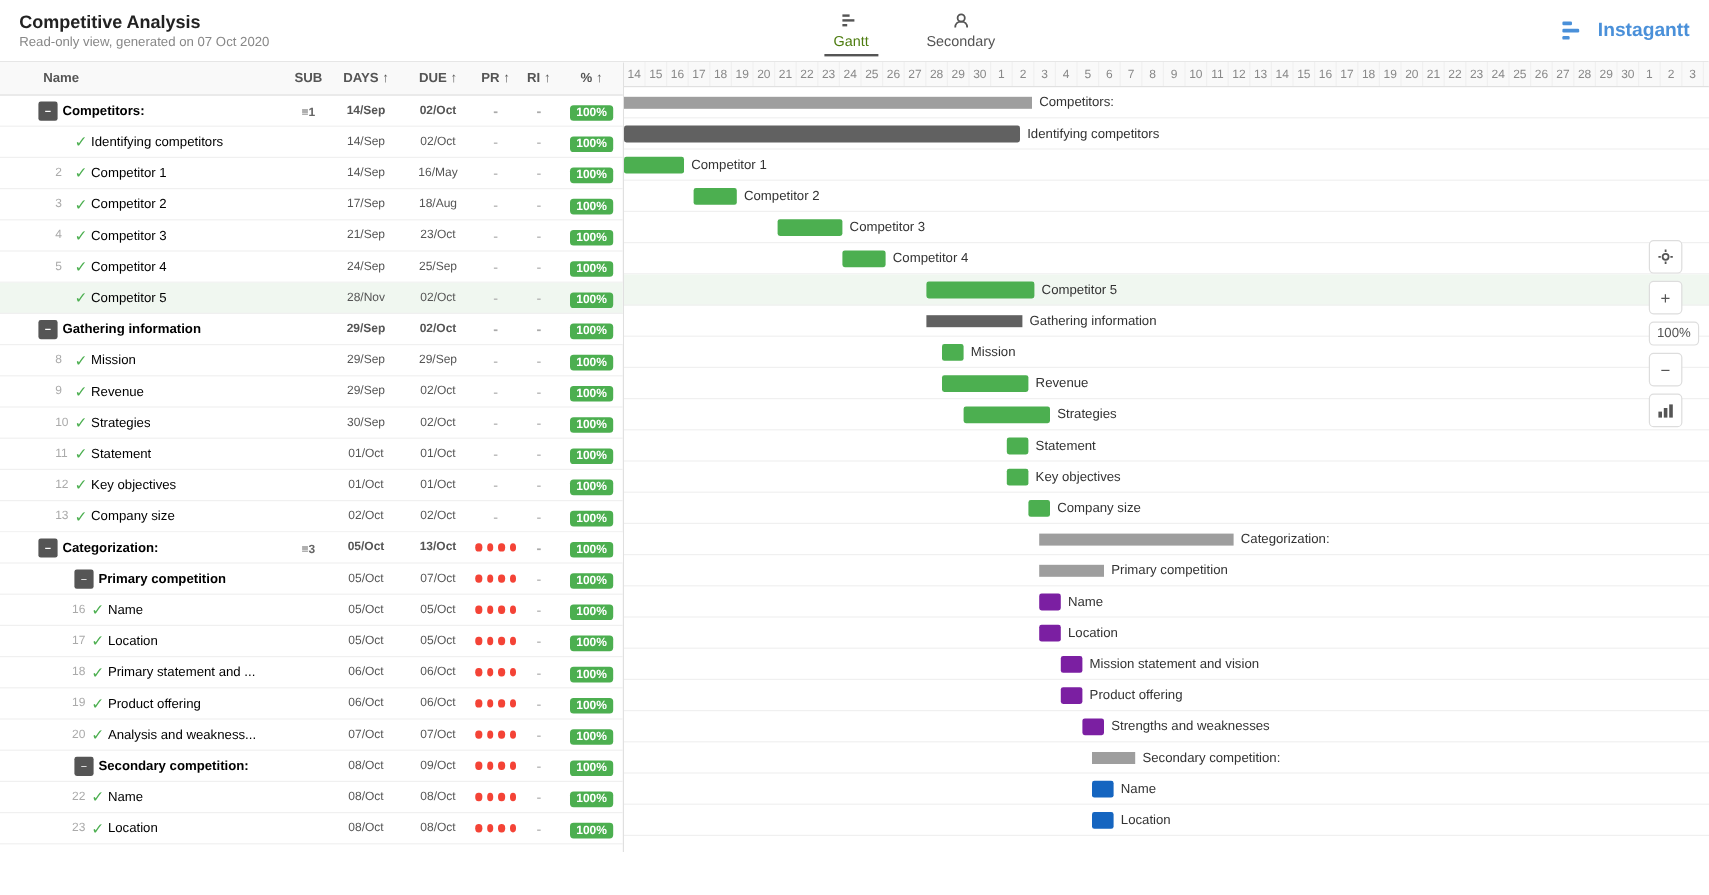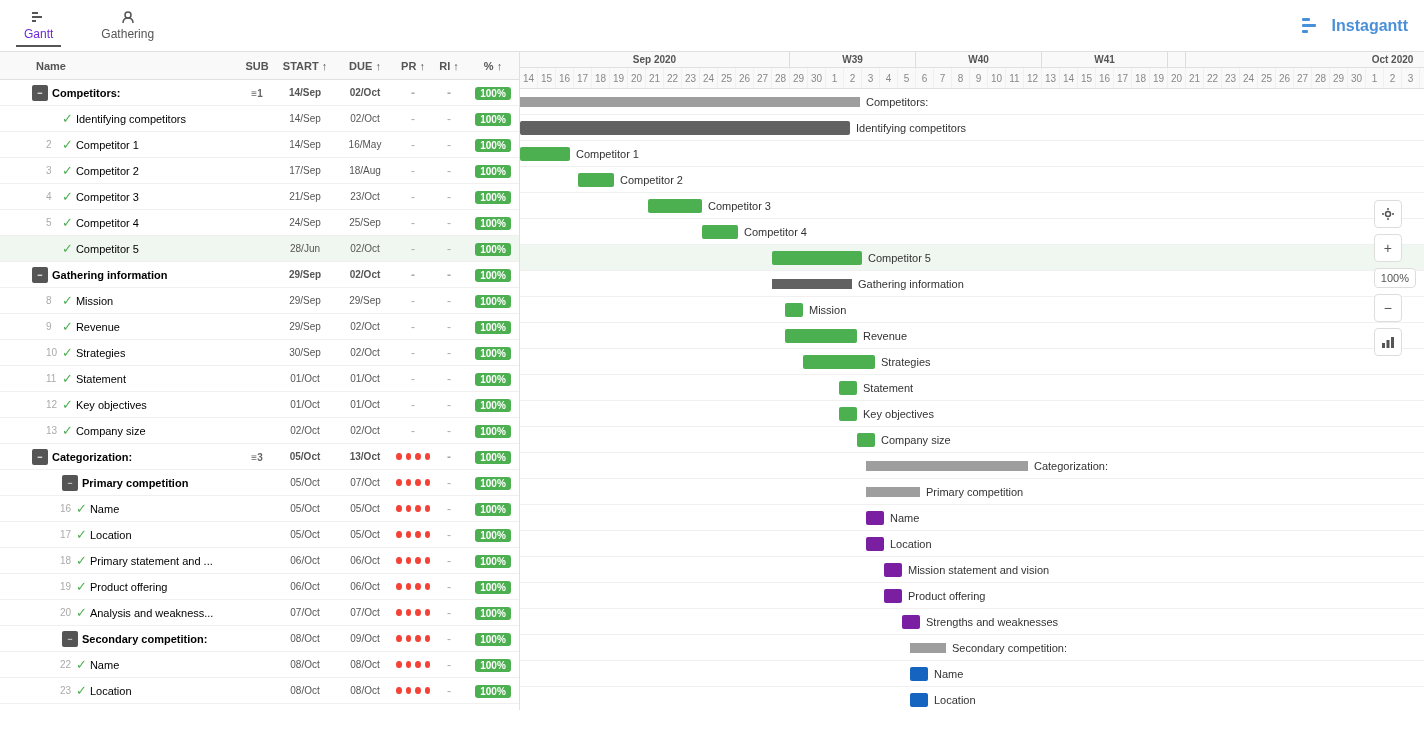--- a/index.html
+++ b/index.html
@@ -7,21 +7,21 @@
 
     
     .app-header {
       display: flex; align-items: center; justify-content: space-between;
       padding: 6px 16px; border-bottom: 1px solid #e0e0e0; height: 52px;
     }
     .app-title { font-size: 15px; font-weight: 700; color: #222; }
     .app-subtitle { font-size: 11px; color: #888; margin-top: 2px; }
     .header-nav { display: flex; gap: 32px; }
     .nav-item { display: flex; flex-direction: column; align-items: center; font-size: 12px; color: #555; cursor: pointer; padding: 4px 8px; border-bottom: 2px solid transparent; }
-    .nav-item.active { color: #6d28d9; border-bottom: 2px solid #555; }
+    .nav-item.active { color: #4d7c0f; border-bottom: 2px solid #555; }
     .nav-item svg { margin-bottom: 2px; }
     .logo { display: flex; align-items: center; gap: 8px; font-size: 16px; font-weight: 700; color: #4a90d9; }
 
     
     .toolbar {
       display: flex; align-items: center; padding: 4px 8px;
       border-bottom: 1px solid #e0e0e0; height: 36px; gap: 8px;
     }
     .toolbar-left { display: flex; align-items: center; gap: 4px; }
     .search-container { display: flex; align-items: center; background: #f5f5f5; border: 1px solid #ddd; border-radius: 4px; padding: 3px 8px; width: 160px; }
@@ -76,35 +76,39 @@
     .right-btn { width: 28px; height: 28px; display: flex; align-items: center; justify-content: center; background: white; border: 1px solid #ddd; border-radius: 4px; cursor: pointer; font-size: 14px; color: #555; }
     .right-controls { position: fixed; right: 8px; top: 200px; display: flex; flex-direction: column; gap: 6px; z-index: 30; }
     .pct-display { background: white; border: 1px solid #ddd; border-radius: 4px; padding: 3px 6px; font-size: 11px; color: #555; text-align: center; }
   </style>
 </head>
 <body>
 
 <div id="app">
 
   <div class="app-header">
+    <div>
+      <div class="app-title">Competitive Analysis</div>
+      <div class="app-subtitle">Read-only view, generated on 07 Oct 2020</div>
+    </div>
     <div class="header-nav">
       <div class="nav-item active">
         <svg width="16" height="16" viewBox="0 0 16 16">
             <rect x="1" y="3" width="6" height="2" fill="#555"></rect>
             <rect x="1" y="7" width="10" height="2" fill="#555"></rect>
             <rect x="1" y="11" width="4" height="2" fill="#555"></rect>
           </svg>
         <span>Gantt</span>
       </div>
       <div class="nav-item">
         <svg width="16" height="16" viewBox="0 0 16 16">
             <circle cx="8" cy="6" r="3" fill="none" stroke="#555" stroke-width="1.5"></circle>
             <path d="M3 14c0-3 2-5 5-5s5 2 5 5" fill="none" stroke="#555" stroke-width="1.5"></path>
           </svg>
-        <span>Gathering</span>
+        <span>Secondary</span>
       </div>
     </div>
     <div class="logo">
       <svg width="24" height="24" viewBox="0 0 24 24">
           <rect x="2" y="4" width="8" height="3" rx="1" fill="#4a90d9"></rect>
           <rect x="2" y="10" width="14" height="3" rx="1" fill="#4a90d9"></rect>
           <rect x="2" y="16" width="6" height="3" rx="1" fill="#4a90d9"></rect>
         </svg>
       <span>Instagantt</span>
     </div>
@@ -112,21 +116,21 @@
 
 
   <div class="main-container">
 
     <div class="left-panel">
 
       <div class="table-header">
         <div class="col-expand"></div>
         <div class="col-name">Name</div>
         <div class="col-sub">SUB</div>
-        <div class="col-start">START ↑</div>
+        <div class="col-start">DAYS ↑</div>
         <div class="col-due">DUE ↑</div>
         <div class="col-pr">PR ↑</div>
         <div class="col-ri">RI ↑</div>
         <div class="col-pct">% ↑</div>
       </div>
 
       <div id="table-rows">
           <div class="table-row group-header">
     <div class="col-expand" style="padding-left:0px;"></div>
     <div class="col-name" style="padding-left:0px;display:flex;align-items:center;">
@@ -212,21 +216,21 @@
     <div class="row-pct"><span class="pct-badge">100%</span></div>
   </div>
           <div class="table-row highlighted">
     <div class="col-expand" style="padding-left:14px;"></div>
     <div class="col-name" style="padding-left:14px;display:flex;align-items:center;">
       <span style="min-width:16px;"></span>
       <span style="color:#4caf50;font-size:13px;margin-right:3px;">✓</span>
       <span style="font-size:11px;;white-space:nowrap;overflow:hidden;text-overflow:ellipsis;">Competitor 5</span>
     </div>
     <div class="col-sub"></div>
-    <div class="row-date">28/Jun</div>
+    <div class="row-date">28/Nov</div>
     <div class="row-date">02/Oct</div>
     <div class="row-pr"><span style="color:#aaa">-</span></div>
     <div class="row-ri"><span style="color:#aaa">-</span></div>
     <div class="row-pct"><span class="pct-badge">100%</span></div>
   </div>
           <div class="table-row group-header">
     <div class="col-expand" style="padding-left:0px;"></div>
     <div class="col-name" style="padding-left:0px;display:flex;align-items:center;">
 
       <span class="collapse-btn" style="margin-right:4px;">−</span>
@@ -545,28 +549,20 @@
     <div class="row-ri"><span style="color:#aaa">-</span></div>
     <div class="row-pct"></div>
   </div>
         </div>
     </div>
 
     <div class="right-panel" id="gantt-panel">
 
       <div class="gantt-header" id="gantt-header">
 
-      <div class="gantt-months">
-            <div class="gantt-month" style="width: 270px; min-width: 270px;">Sep 2020</div>
-            <div class="gantt-month" style="width: 126px; min-width: 126px;">W39</div>
-            <div class="gantt-month" style="width: 126px; min-width: 126px;">W40</div>
-            <div class="gantt-month" style="width: 126px; min-width: 126px;">W41</div>
-            <div class="gantt-month" style="width: 18px; min-width: 18px;"></div>
-            <div class="gantt-month" style="width: 414px; min-width: 414px;">Oct 2020</div>
-          </div>
           <div class="gantt-days">
             <div class="gantt-day">14</div>
             <div class="gantt-day">15</div>
             <div class="gantt-day">16</div>
             <div class="gantt-day">17</div>
             <div class="gantt-day">18</div>
             <div class="gantt-day">19</div>
             <div class="gantt-day">20</div>
             <div class="gantt-day">21</div>
             <div class="gantt-day">22</div>

